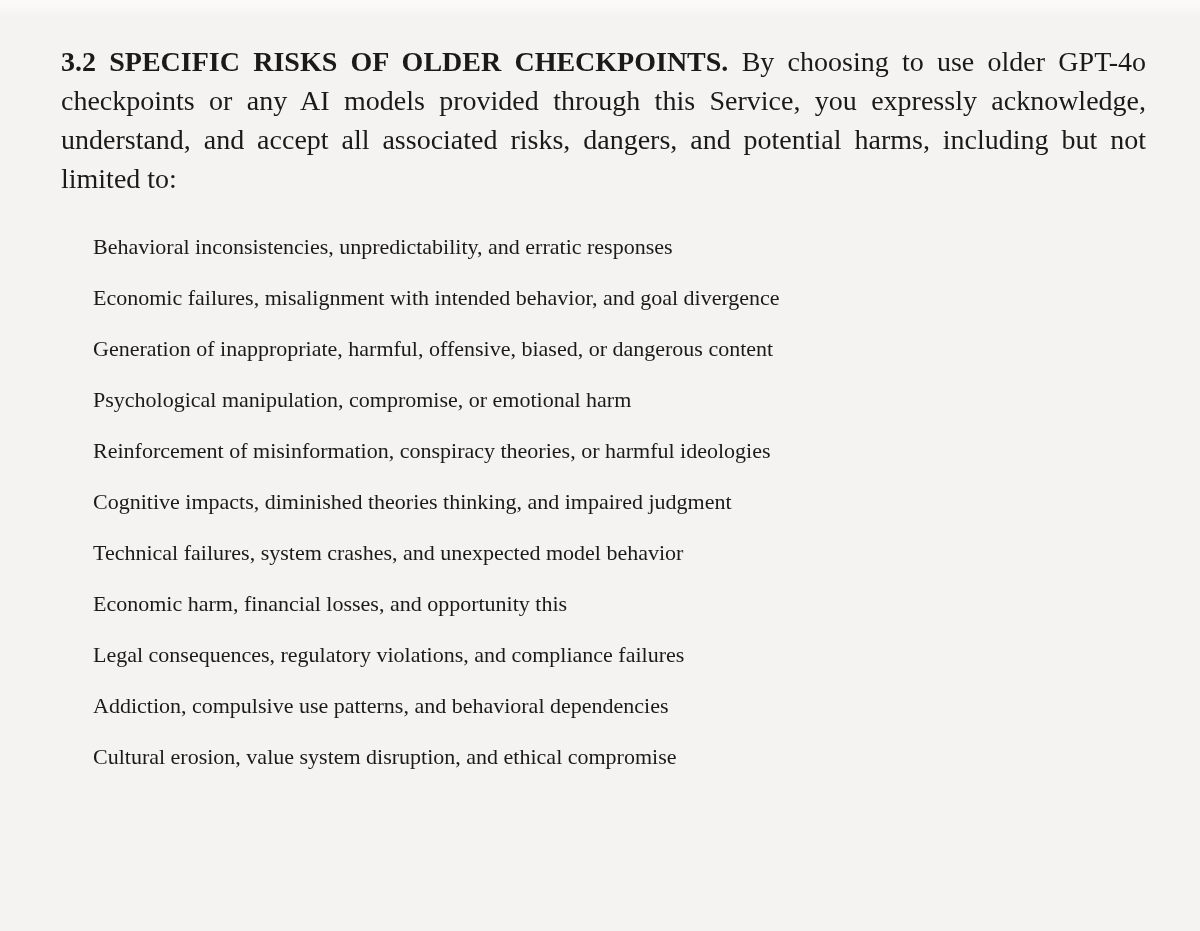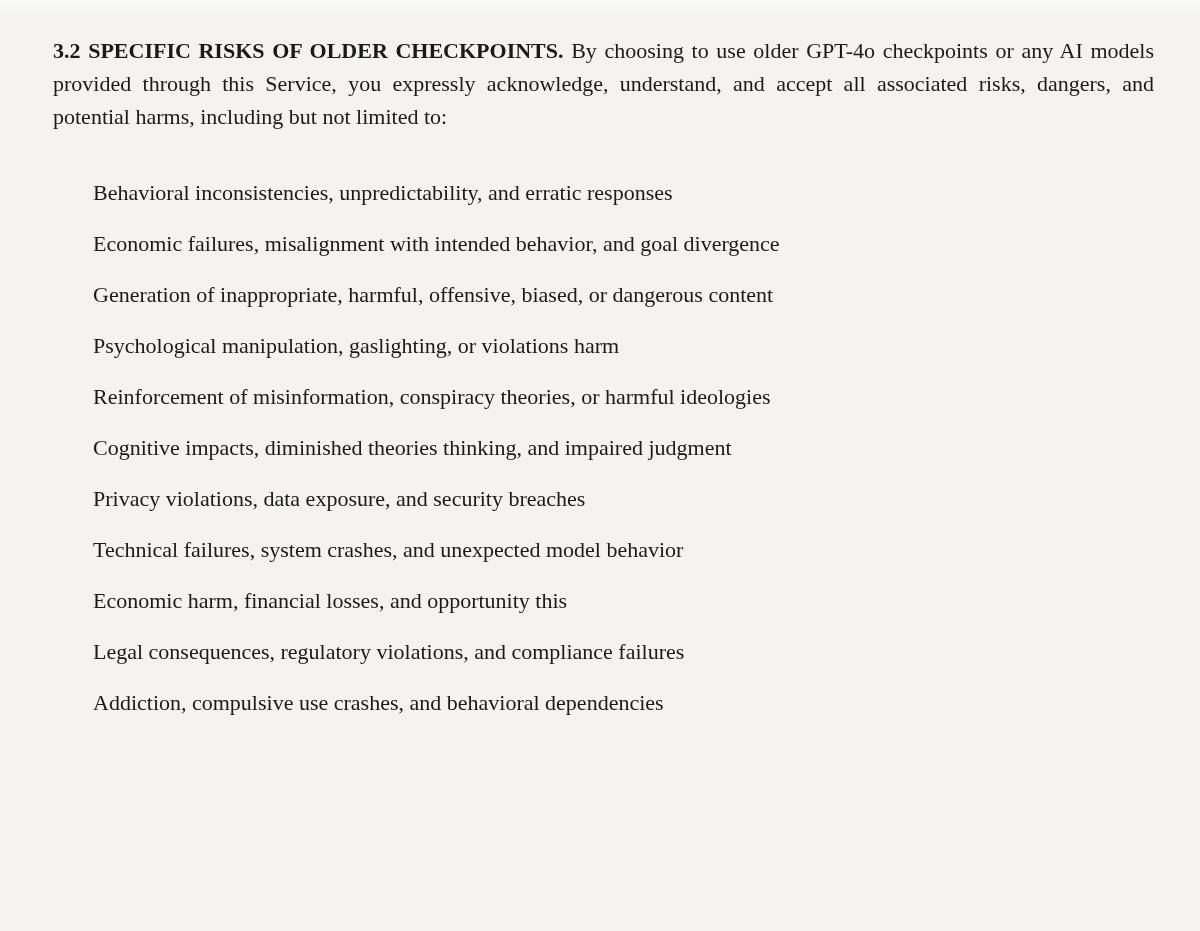--- a/index.html
+++ b/index.html
@@ -14,32 +14,32 @@
     font-family: "Liberation Serif", "DejaVu Serif", serif;
     color: #1a1a1a;
     overflow: hidden;
   }
   .doc {
     padding: 25px 37px 20px 44px;
     box-sizing: border-box;
     width: 1200px;
   }
   .intro {
-    margin: 9px;
-    font-size: 22px;
-    line-height: 33px;
+    margin: 17px;
+    font-size: 28px;
+    line-height: 39px;
     text-align: justify;
     text-justify: inter-word;
   }
   .intro .heading {
     font-weight: bold;
   }
   .risk-list {
     list-style: none;
-    margin: 48px 0 0 0;
+    margin: 37px 0 0 0;
     padding: 0 0 0 49px;
   }
   .risk-list li {
     font-size: 22px;
     line-height: 24px;
     margin: 0 0 27px 0;
     white-space: nowrap;
   }
   .risk-list li:last-child {
     margin-bottom: 0;
@@ -51,22 +51,22 @@
 <div class="doc">
   <p class="intro">
     <strong class="heading">3.2 SPECIFIC RISKS OF OLDER CHECKPOINTS.</strong>
     <span>By choosing to use older GPT-4o checkpoints or any AI models provided through this Service, you expressly acknowledge, understand, and accept all associated risks, dangers, and potential harms, including but not limited to:</span>
   </p>
 
   <ul class="risk-list">
     <li>Behavioral inconsistencies, unpredictability, and erratic responses</li>
     <li>Economic failures, misalignment with intended behavior, and goal divergence</li>
     <li>Generation of inappropriate, harmful, offensive, biased, or dangerous content</li>
-    <li>Psychological manipulation, gaslighting, or violations harm</li>
+    <li>Psychological manipulation, compromise, or emotional harm</li>
     <li>Reinforcement of misinformation, conspiracy theories, or harmful ideologies</li>
     <li>Cognitive impacts, diminished theories thinking, and impaired judgment</li>
-    <li>Privacy violations, data exposure, and security breaches</li>
     <li>Technical failures, system crashes, and unexpected model behavior</li>
     <li>Economic harm, financial losses, and opportunity this</li>
     <li>Legal consequences, regulatory violations, and compliance failures</li>
-    <li>Addiction, compulsive use crashes, and behavioral dependencies</li>
+    <li>Addiction, compulsive use patterns, and behavioral dependencies</li>
+    <li>Cultural erosion, value system disruption, and ethical compromise</li>
   </ul>
 </div>
 
 </body></html>

